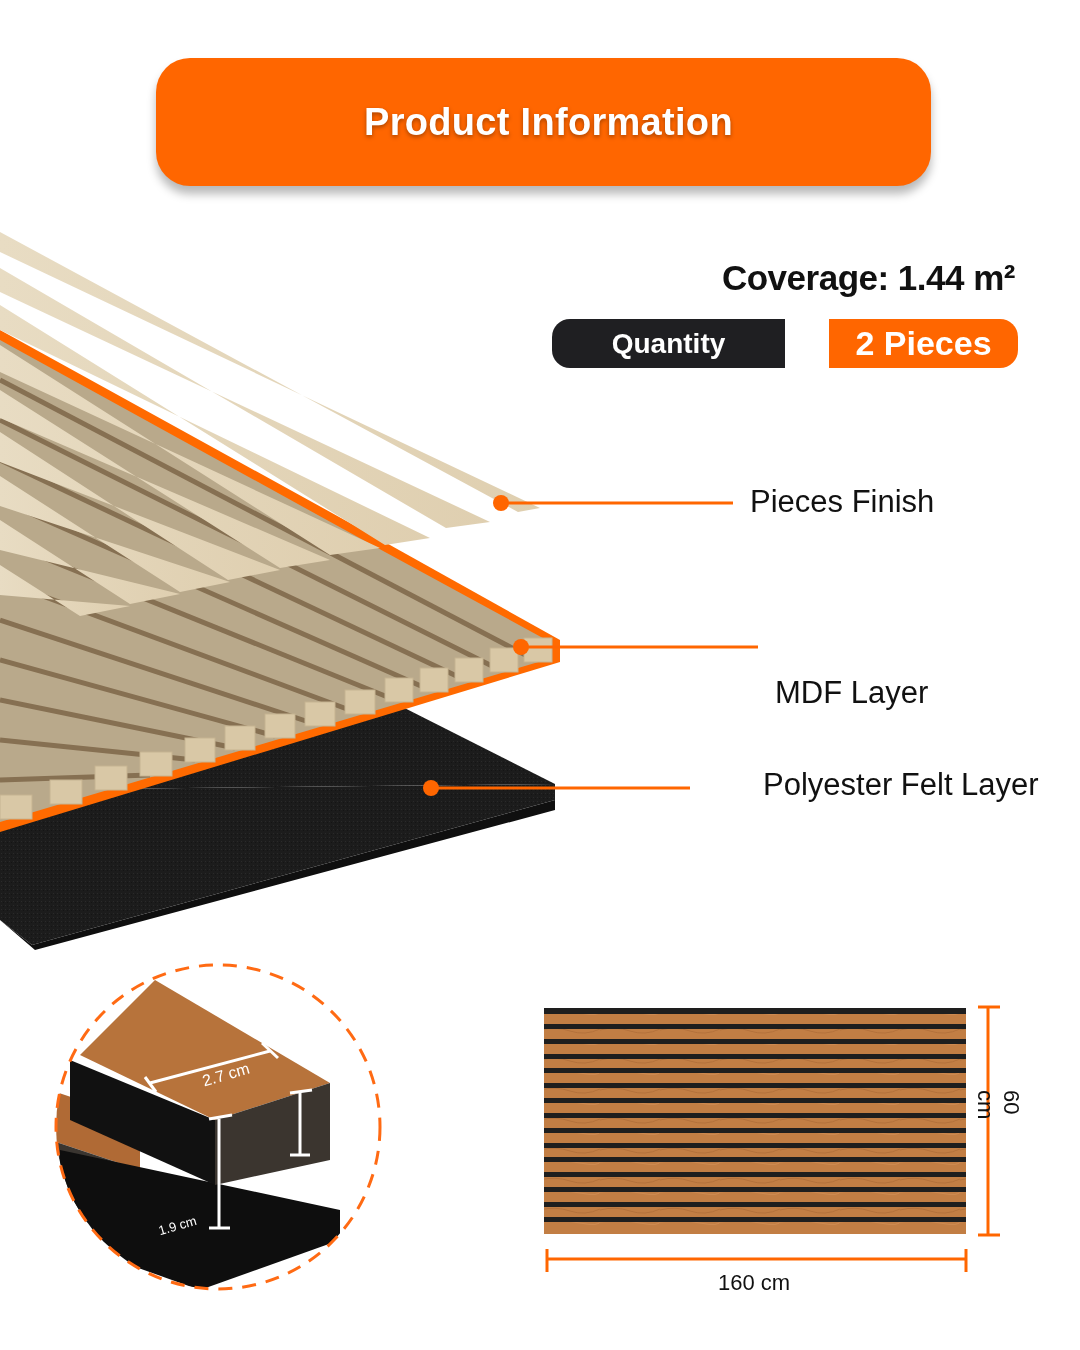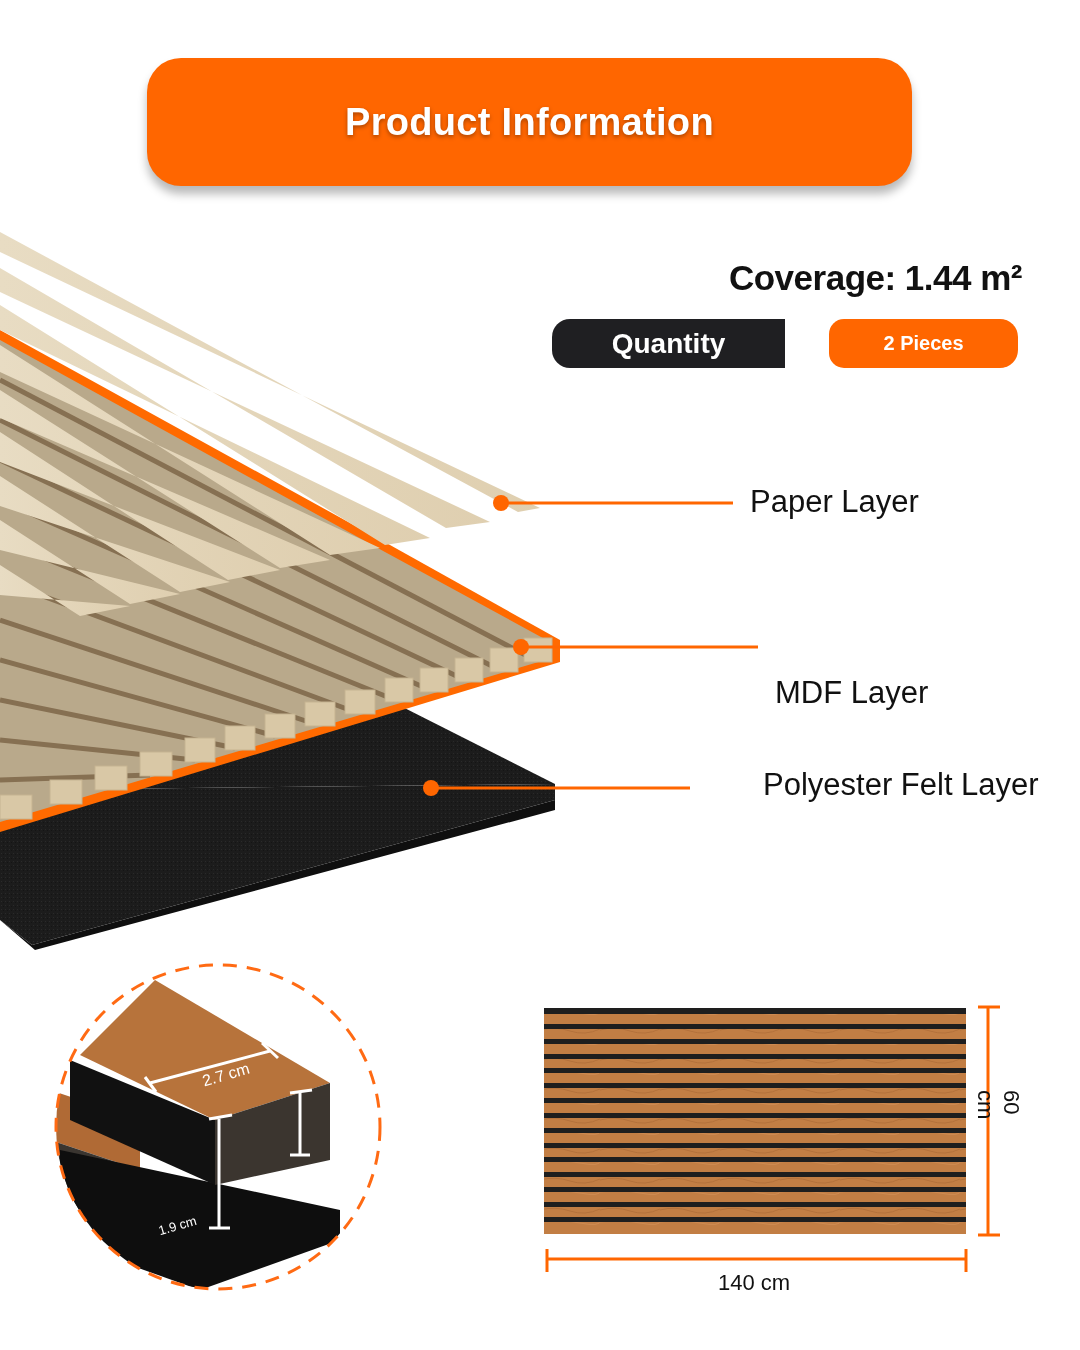--- a/index.html
+++ b/index.html
@@ -1,31 +1,31 @@
 <!DOCTYPE html>
 <html><head>
 <meta charset="utf-8">
 <style>
   html, body { margin: 0; padding: 0; }
   body { width: 1080px; height: 1350px; background: #ffffff; position: relative; overflow: hidden; font-family: "Liberation Sans", "DejaVu Sans", sans-serif; }
   .abs { position: absolute; }
 
   .title-banner {
-    left: 147px; top: 58px; width: 765px; height: 128px;
+    left: 156px; top: 58px; width: 765px; height: 128px;
     background: #ff6600; border-radius: 34px;
     box-shadow: 0 8px 10px rgba(0,0,0,0.28);
-    display: flex; align-items: center; justify-content: center;
+    display: flex; align-items: center; justify-content: center; padding-left: 10px;
   }
   .title-text { color: #ffffff; font-weight: bold; font-size: 38px; letter-spacing: 0.3px; text-shadow: 0 2px 4px rgba(0,0,0,0.35); }
 
-  .coverage { right: 58px; top: 258px; font-size: 35px; font-weight: bold; color: #111111; letter-spacing: -0.5px; }
+  .coverage { right: 65px; top: 258px; font-size: 35px; font-weight: bold; color: #111111; letter-spacing: -0.5px; }
 
   .qty-pill { left: 552px; top: 319px; width: 466px; height: 49px; border-radius: 18px; overflow: hidden; display: flex; gap: 44px; }
   .qty-label { width: 233px; background: #1f1f22; color: #ffffff; font-weight: bold; font-size: 28px; display: flex; align-items: center; justify-content: center; }
-  .qty-value { flex: 1; background: #ff6600; color: #ffffff; font-weight: bold; font-size: 20px; display: flex; align-items: center; justify-content: center; border-radius: 15px; }
+  .qty-value { flex: 1; background: #ff6600; color: #ffffff; font-weight: bold; font-size: 34px; display: flex; align-items: center; justify-content: center; }
 
   .layer-label { font-size: 31px; color: #111111; }
   .lbl-paper { left: 750px; top: 484px; }
   .lbl-mdf { left: 775px; top: 627px; margin-top: 48px; }
   .lbl-felt { left: 731px; top: 767px; margin-left: 32px; }
 
   .dim-text { font-size: 22px; color: #111111; }
   .dim-120 { left: 718px; top: 1270px; }
   .dim-60 { left: 990px; top: 1112px; transform: rotate(90deg); transform-origin: left top; }
 
@@ -192,22 +192,22 @@
   <span class="title-text">Product Information</span>
 </div>
 
 <div class="abs coverage">Coverage: 1.44 m²</div>
 
 <div class="abs qty-pill">
   <div class="qty-label">Quantity</div>
   <div class="qty-value">2 Pieces</div>
 </div>
 
-<div class="abs layer-label lbl-paper">Paper Layer</div>
+<div class="abs layer-label lbl-paper">Pieces Finish</div>
 <div class="abs layer-label lbl-mdf">MDF Layer</div>
 <div class="abs layer-label lbl-felt">Polyester Felt Layer</div>
 
 <div class="abs" style="left:202px; top:1066px; color:#fff; font-size:16px; transform:rotate(-16deg);">2.7 cm</div>
 <div class="abs" style="left:260px; top:1170px; color:#fff; font-size:13px; transform:rotate(-16deg);">1 cm</div>
 <div class="abs" style="left:158px; top:1218px; color:#fff; font-size:13px; transform:rotate(-16deg);">1.9 cm</div>
 
-<div class="abs dim-text dim-120">140 cm</div>
+<div class="abs dim-text dim-120">160 cm</div>
 <div class="abs dim-text dim-60" style="left:1024px; top:1090px;">60 cm</div>
 
 </body></html>

